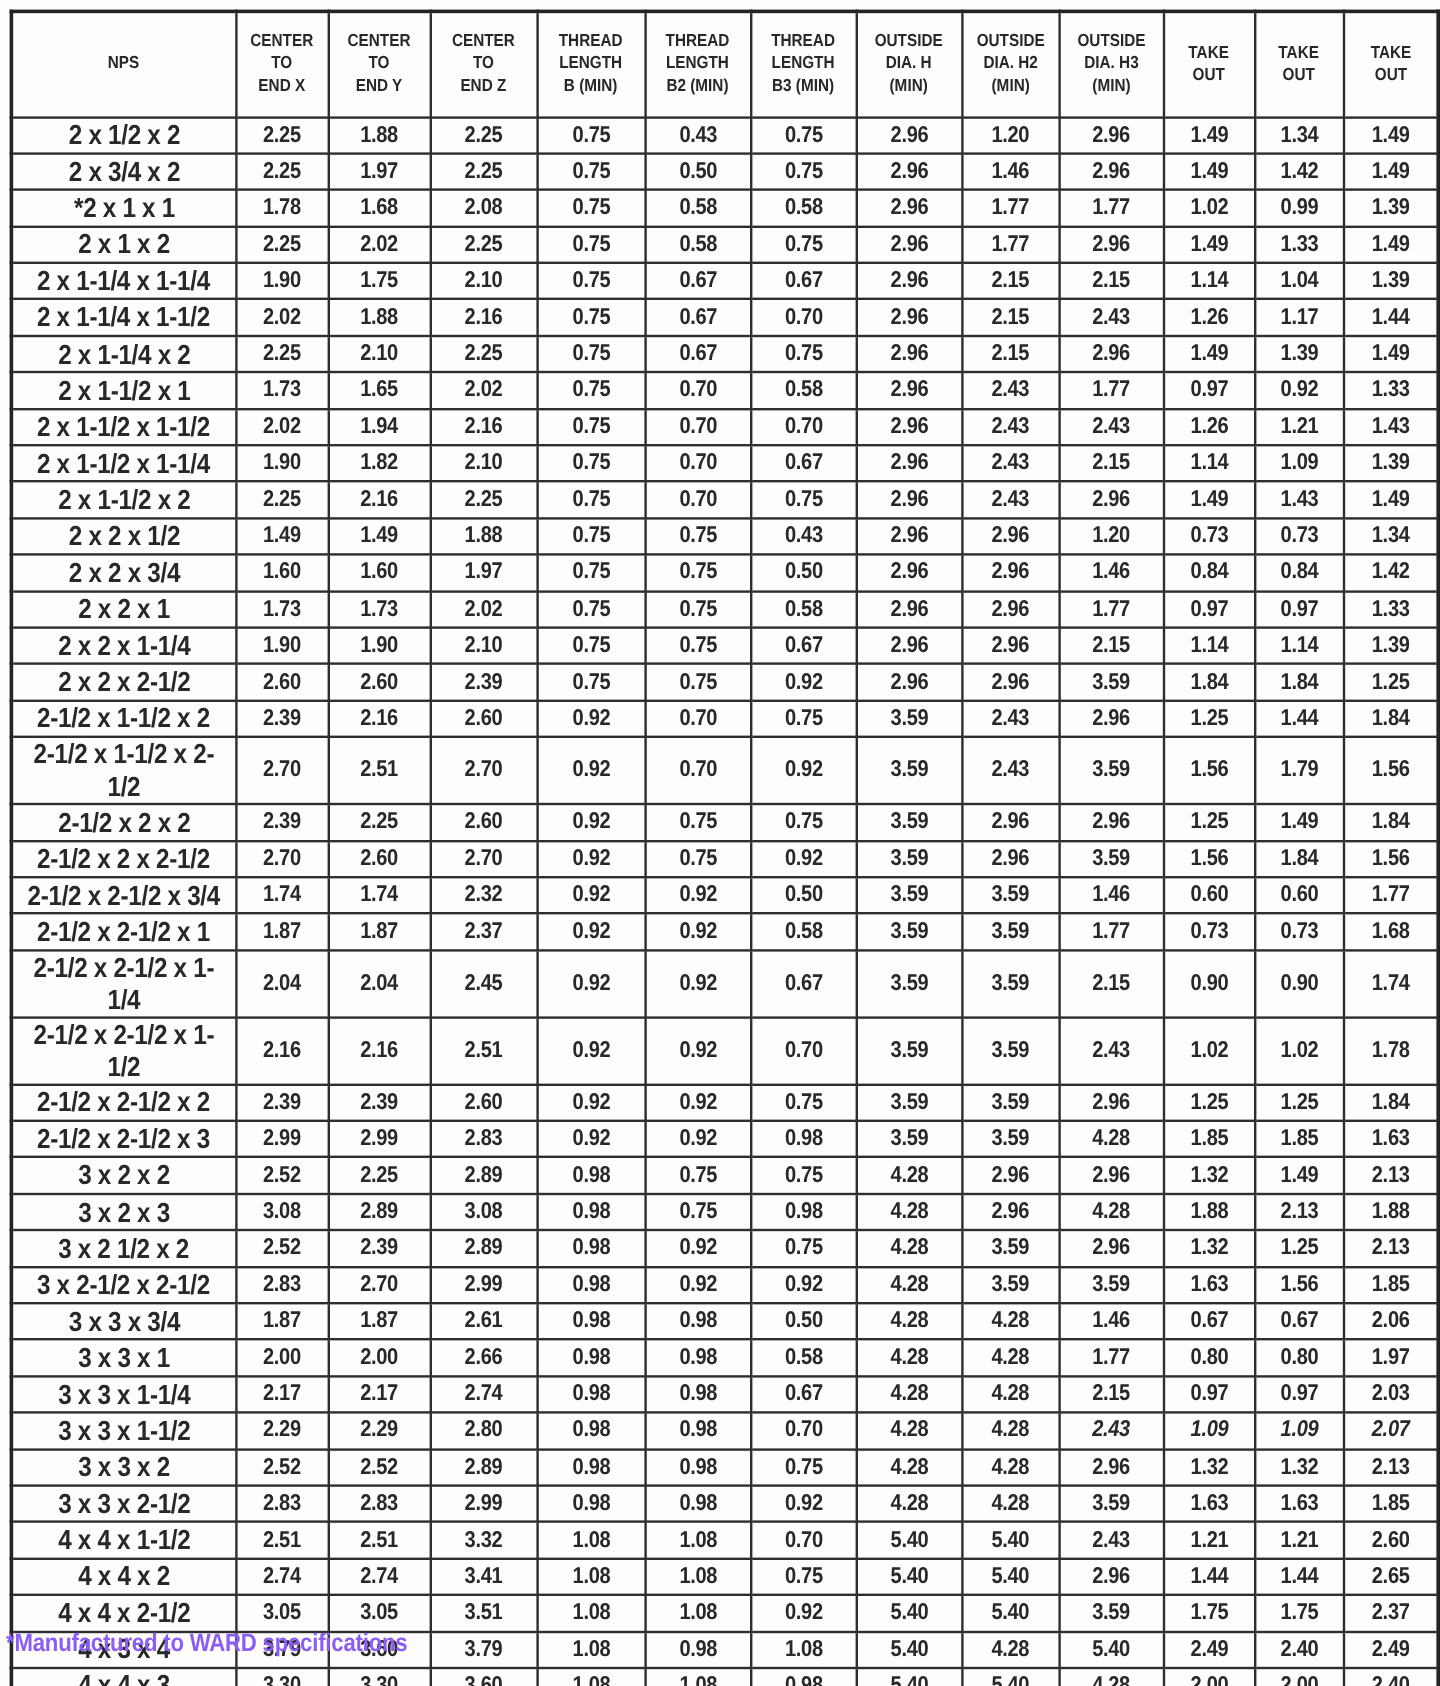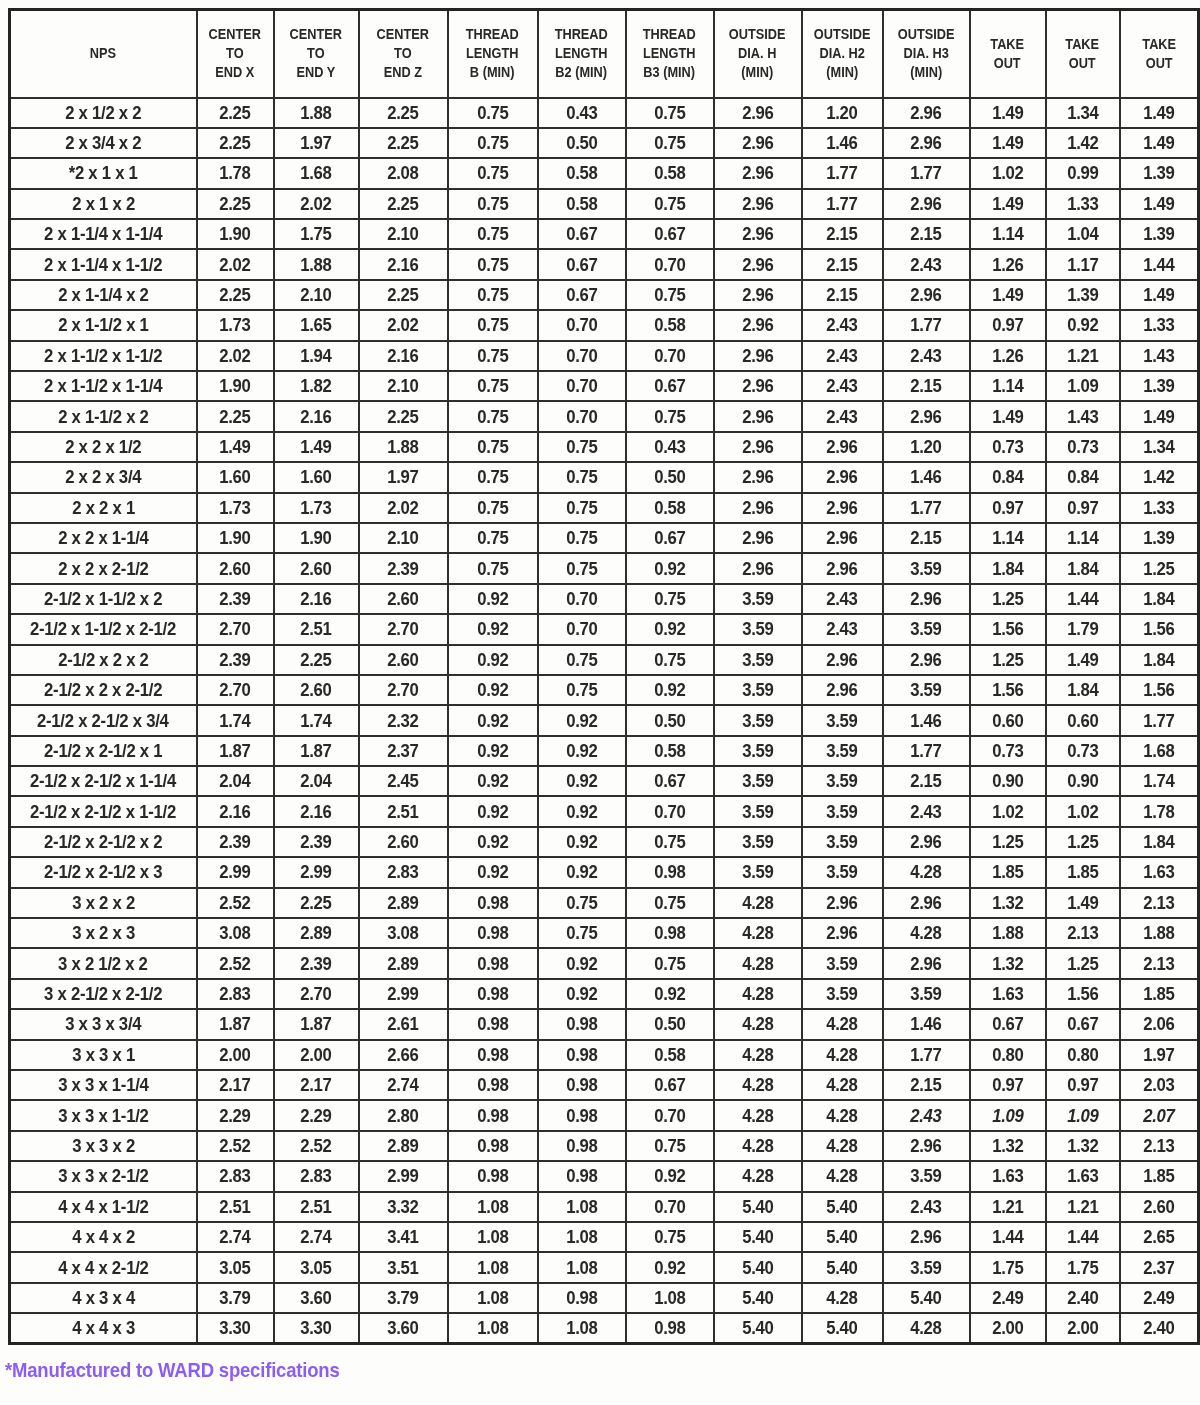--- a/index.html
+++ b/index.html
@@ -27,21 +27,21 @@
     border: 2px solid #2e2e2e;
     text-align: center;
     vertical-align: middle;
     padding: 0;
     overflow: hidden;
   }
   thead tr { height: 88px; }
   tbody tr { height: 30.4px; }
   th { font-size: 14.5px; line-height: 1.32; font-weight: bold; }
   td { font-size: 19px; font-weight: bold; }
-  td.nps { font-size: 19px; }
+  td.nps { font-size: 23px; }
   .cx {
     display: inline-block;
     transform: scaleX(0.88);
     transform-origin: center center;
     white-space: pre-line;
     letter-spacing: -0.3px;
   }
   .hd { letter-spacing: 0px; }
   .ital { font-style: italic; }
   .footnote {

